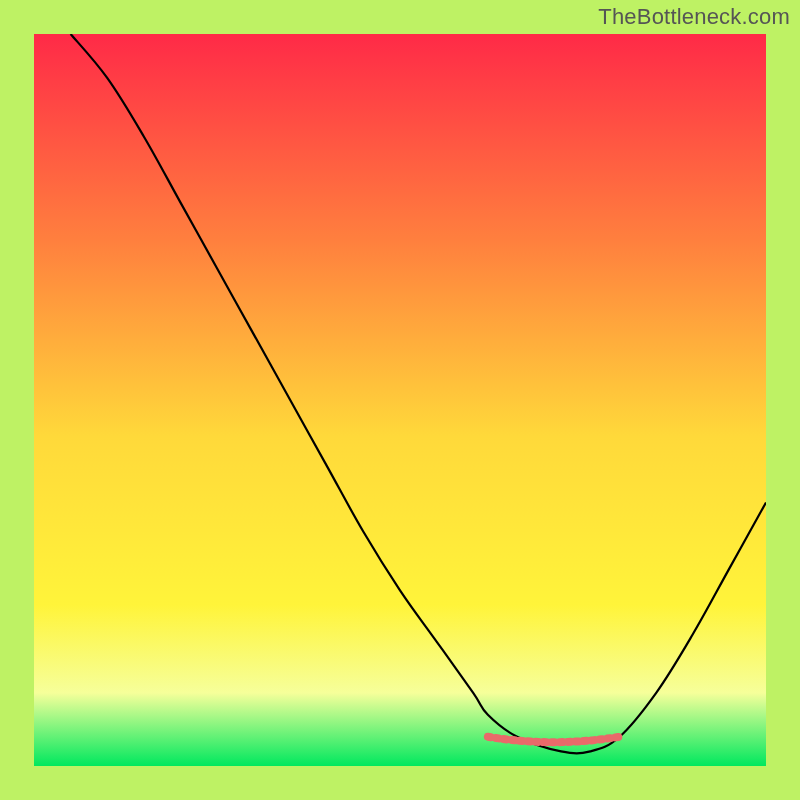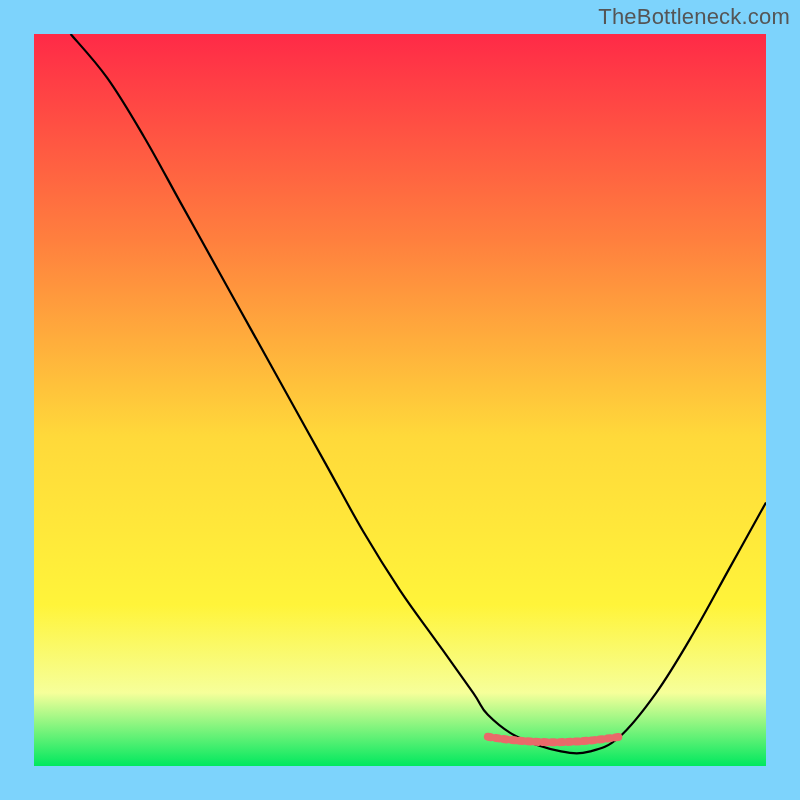--- a/index.html
+++ b/index.html
@@ -7,21 +7,21 @@
     padding: 0;
     width: 800px;
     height: 800px;
     background: #000;
     overflow: hidden;
     font-family: Arial, Helvetica, sans-serif;
   }
   .outer {
     width: 800px;
     height: 800px;
-    background: #7dd3fc;
+    background: #bef264;
     position: relative;
     text-decoration: underline;
   }
   .watermark {
     position: absolute;
     top: 4px;
     right: 10px;
     color: #555;
     font-size: 22px;
     font-weight: 500;

